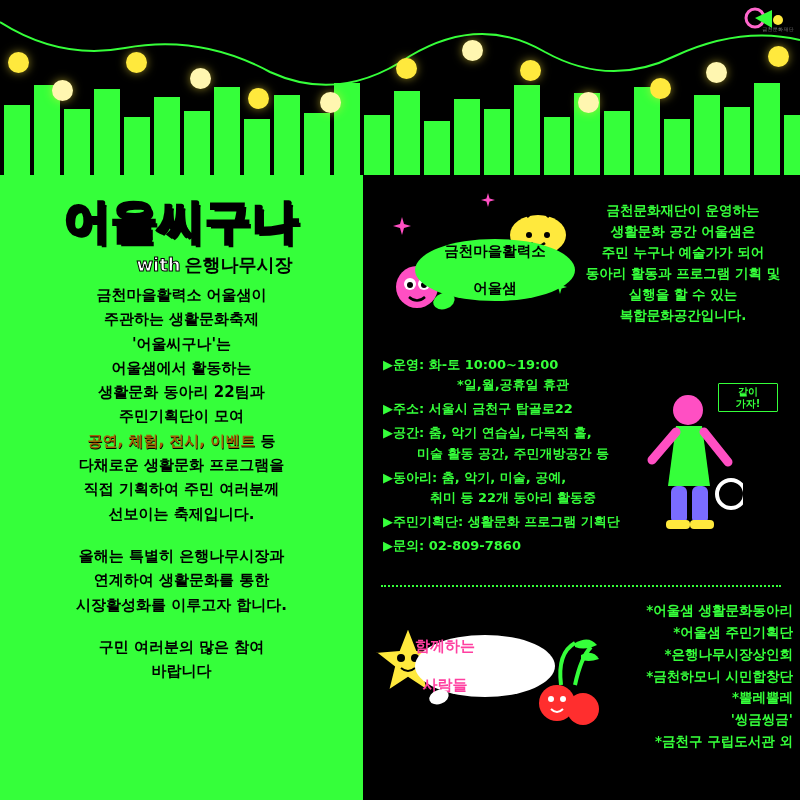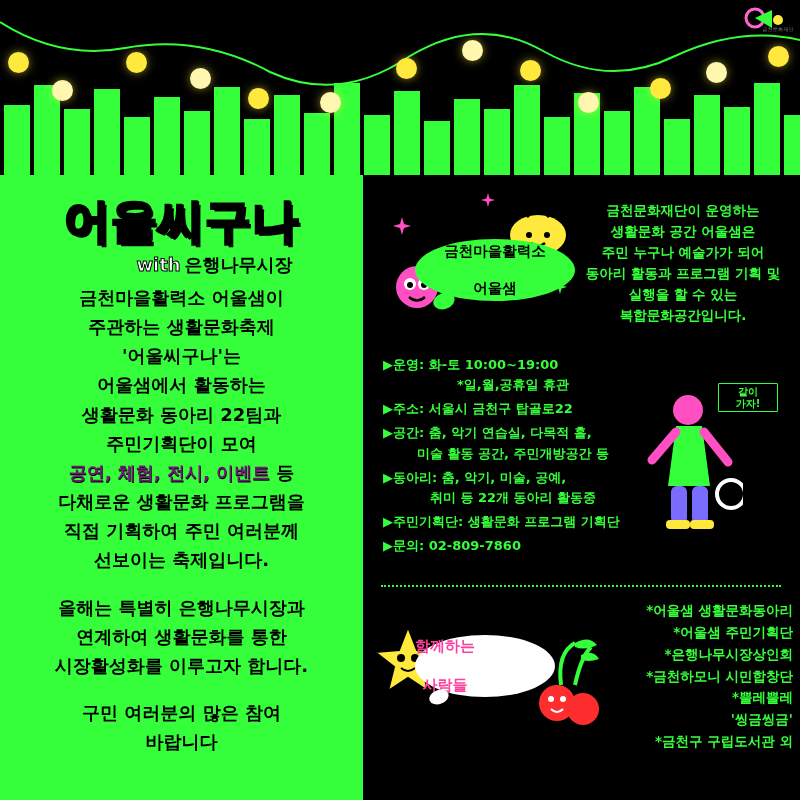--- a/index.html
+++ b/index.html
@@ -34,23 +34,23 @@
     letter-spacing:1px;
     text-shadow:3px 3px 0 #000;
   }
   .with-line{
     position:absolute;left:0;top:78px;width:429px;text-align:center;
     font-size:18px;font-weight:bold;color:#000;
   }
   .with-line .with{color:#fff;-webkit-text-stroke:1px #000;margin-right:4px;}
   .left-body{
     position:absolute;left:0;top:108px;width:363px;text-align:center;
-    font-size:18px;line-height:1.62;font-weight:bold;color:#000;
-  }
-  .left-body .hl{color:#701a75;text-shadow:0.5px 0.5px 0 #000;}
+    font-size:15px;line-height:1.62;font-weight:bold;color:#000;
+  }
+  .left-body .hl{color:#a16207;text-shadow:0.5px 0.5px 0 #000;}
   .left-body p{margin:0;}
   .left-body .gap{height:18px;}
 
   
   .right-panel{position:absolute;left:363px;top:175px;width:437px;height:625px;background:#000;}
 
   .intro-text{
     position:absolute;left:210px;top:25px;width:220px;text-align:center;
     color:#35ff3a;font-size:13.5px;line-height:1.55;font-weight:bold;
   }

